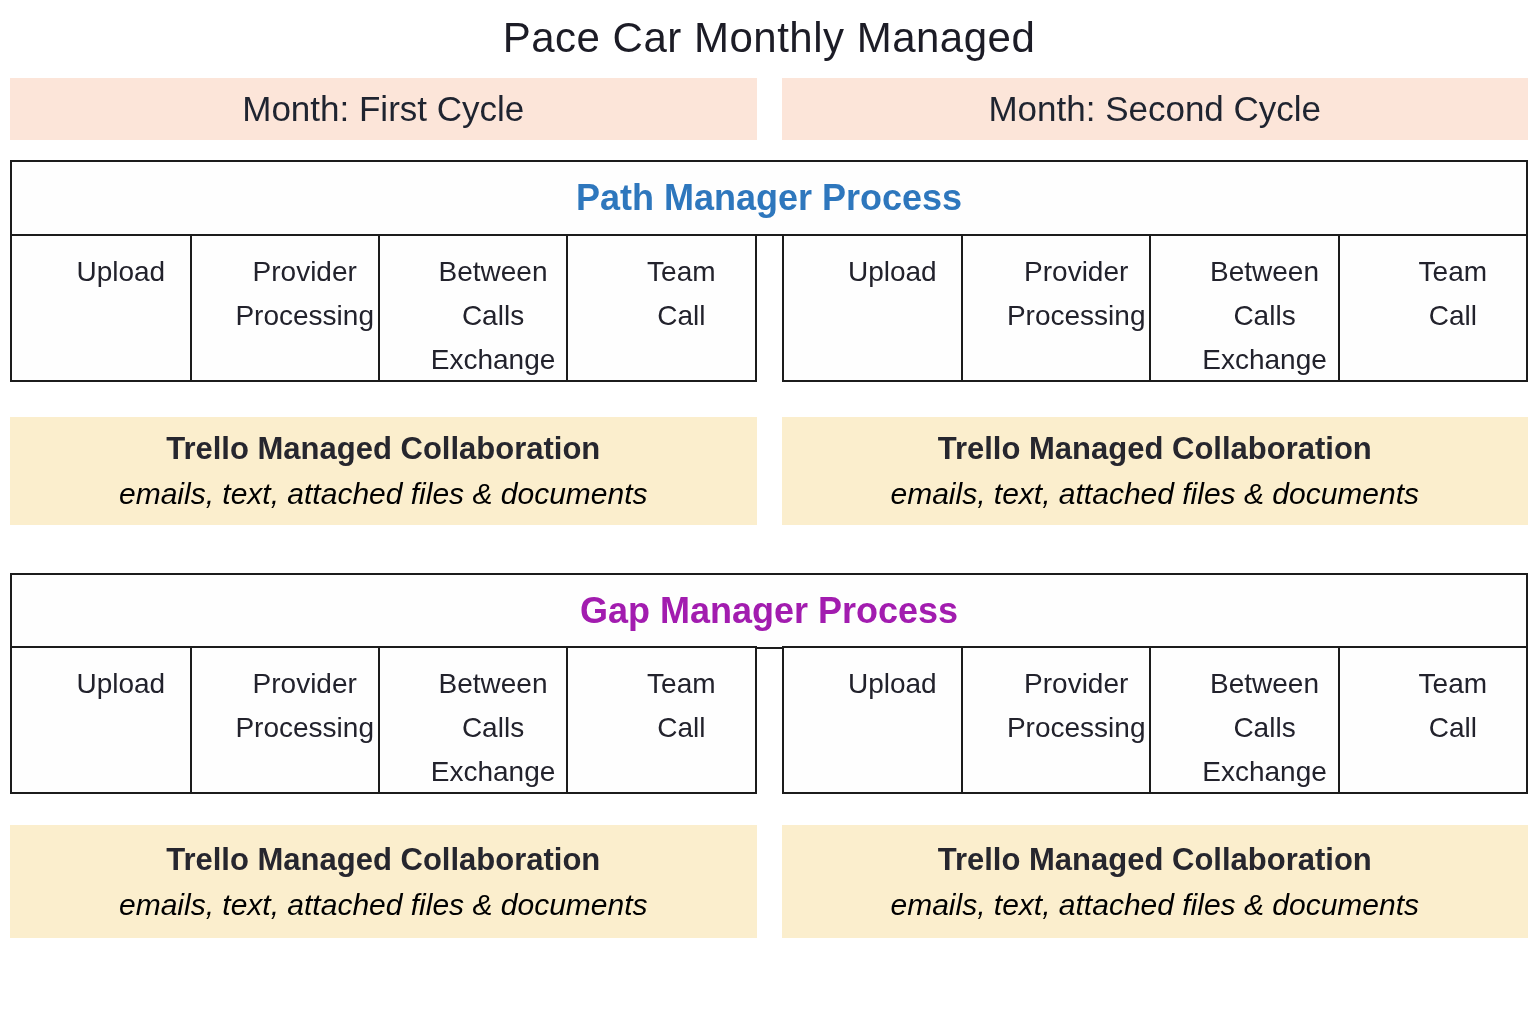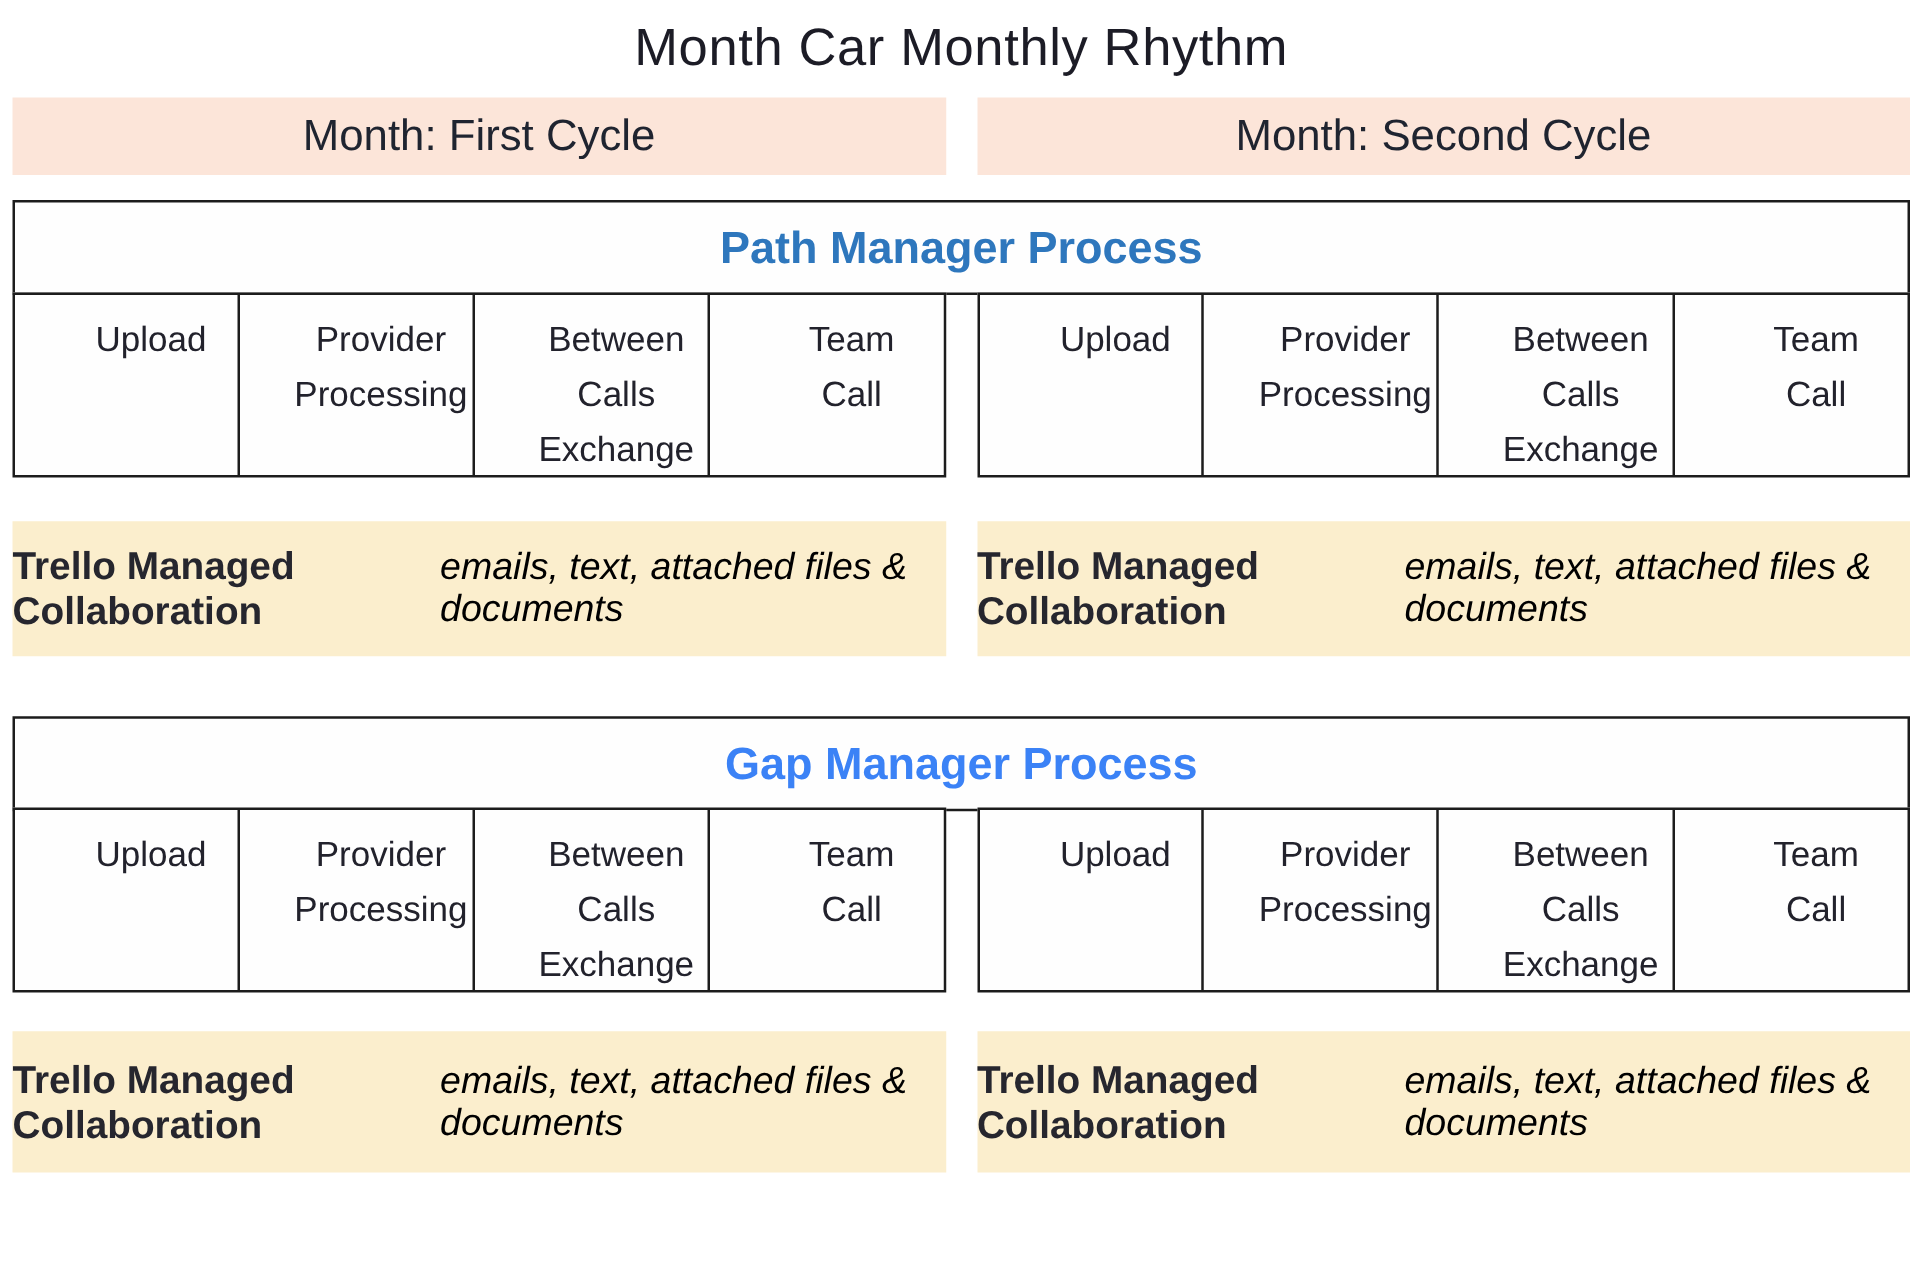--- a/index.html
+++ b/index.html
@@ -48,21 +48,21 @@
     height: 76px;
     box-sizing: border-box;
     display: flex;
     align-items: center;
     justify-content: center;
     font-size: 36px;
     font-weight: bold;
     background: #fefefe;
   }
   .process-title--path { color: #2e77bd; }
-  .process-title--gap  { color: #3b82f6; }
+  .process-title--gap  { color: #a21caf; }
 
   .cells-row { margin-top: -2.5px; }
   .cells-group {
     border: 2.5px solid #1c1c1c;
     box-sizing: border-box;
     height: 148px;
     display: flex;
     background: #fefefe;
   }
   .cell {
@@ -76,20 +76,21 @@
     color: #22222c;
     padding-left: 40px;
   }
   .cell:last-child { border-right: none; }
   .cells-group .cell:first-child { flex: 0.94 1 0; }
 
   .collab-band {
     background: #fbeecd;
     height: 108px;
     display: flex;
+    flex-direction: column;
     align-items: center;
     justify-content: center;
     gap: 10px;
   }
   .collab-title {
     font-size: 31px;
     font-weight: bold;
     color: #26262e;
   }
   .collab-subtitle {
@@ -99,21 +100,21 @@
   }
   .collab-row--upper { margin-bottom: 48px; }
   .collab-row--lower .collab-band { height: 113px; }
   .process-section--gap { margin-bottom: 31px; }
 </style>
 </head>
 <body>
 
 <div class="page">
 
-  <h1 class="page-title">Month Car Monthly Rhythm</h1>
+  <h1 class="page-title">Pace Car Monthly Managed</h1>
 
   <div class="two-col months-row">
     <div class="month-band">Month: First Cycle</div>
     <div class="month-band">Month: Second Cycle</div>
   </div>
 
   <section class="process-section">
     <div class="process-title-box process-title--path">Path Manager Process</div>
     <div class="two-col cells-row">
       <div class="cells-group">

